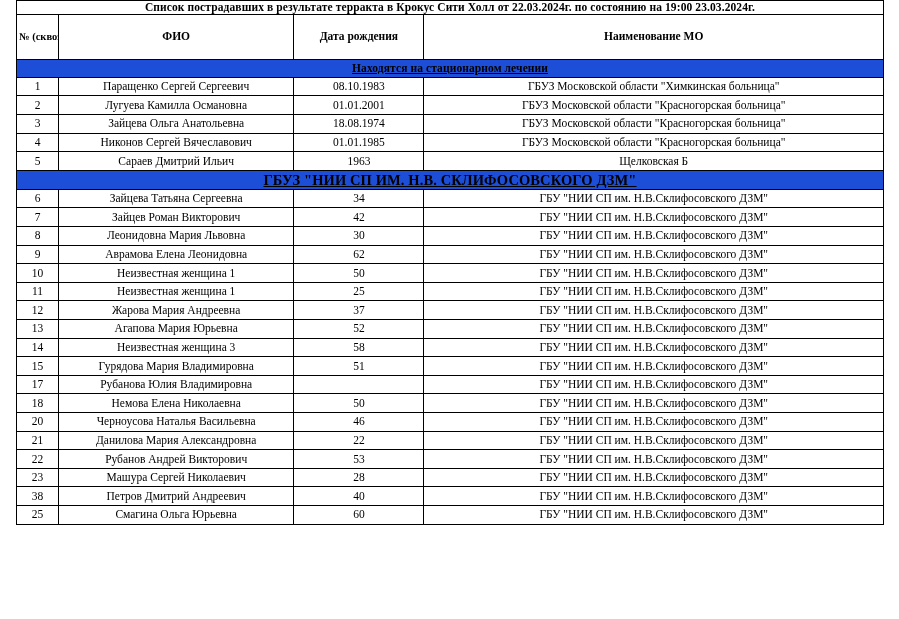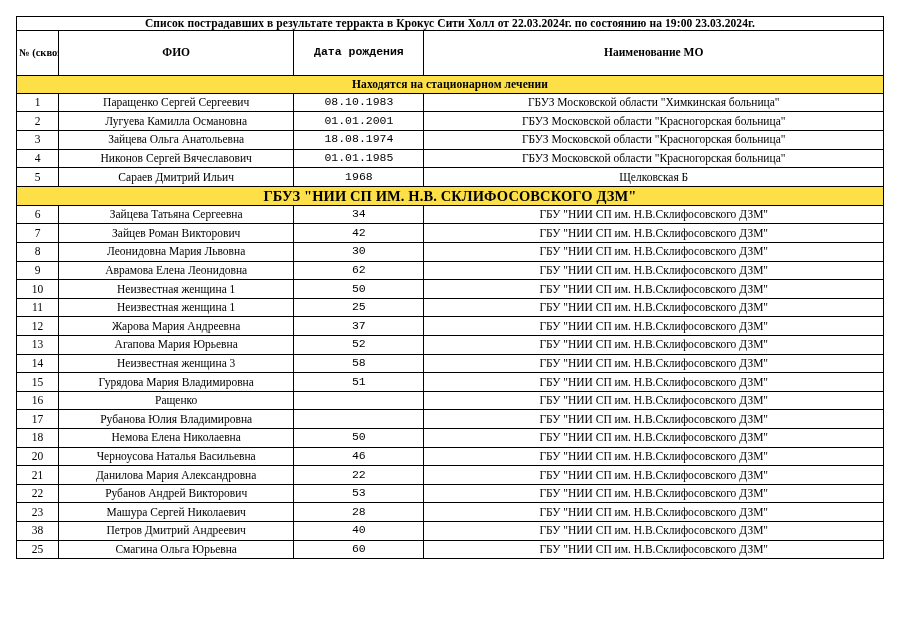--- a/index.html
+++ b/index.html
@@ -5,21 +5,21 @@
   html,body{margin:0;padding:0;}
   body{
     width:899px;height:619px;
     background:#ffffff;
     font-family:"Liberation Serif","DejaVu Serif",serif;
     color:#000000;
     overflow:hidden;
   }
   #sheet{
     position:absolute;
-    left:16px;top:16px;
+    left:16px;top:0;
     width:868px;
     box-sizing:border-box;
   }
   table.doc{
     border-collapse:collapse;
     table-layout:fixed;
     width:868px;
     background:#ffffff;
   }
   table.doc td{
@@ -49,34 +49,35 @@
     height:44px;
     white-space:normal;
     line-height:1.18;
   }
   td.colhead.num{
     font-size:10.5px;
     line-height:1.25;
   }
   
   td.section{
-    background:#fde047;
+    background:#1d4ed8;
     font-weight:bold;
     font-size:13.5px;
     height:17px;
     letter-spacing:.1px;
+    text-decoration:underline;
   }
   td.section.big{
     font-size:14.5px;
     height:18px;
   }
   tr.datarow td{height:17.6px;}
   td.c-num{width:42px;}
   td.c-fio{width:235px;}
-  td.c-dob{width:130px;font-family:Liberation Mono, monospace;}
+  td.c-dob{width:130px;}
   td.c-mo{width:459px;}
   td.empty{}
 </style>
 </head>
 <body>
 
 <div id="sheet">
   <table class="doc">
     <colgroup>
       <col style="width:42px">
@@ -117,21 +118,21 @@
         </tr>
         <tr class="datarow">
           <td class="c-num">4</td>
           <td class="c-fio">Никонов Сергей Вячеславович</td>
           <td class="c-dob">01.01.1985</td>
           <td class="c-mo">ГБУЗ Московской области "Красногорская больница"</td>
         </tr>
         <tr class="datarow">
           <td class="c-num">5</td>
           <td class="c-fio">Сараев Дмитрий Ильич</td>
-          <td class="c-dob">1968</td>
+          <td class="c-dob">1963</td>
           <td class="c-mo">Щелковская Б</td>
         </tr>
         <tr>
           <td class="section big" colspan="4">ГБУЗ "НИИ СП ИМ. Н.В. СКЛИФОСОВСКОГО ДЗМ"</td>
         </tr>
         <tr class="datarow">
           <td class="c-num">6</td>
           <td class="c-fio">Зайцева Татьяна Сергеевна</td>
           <td class="c-dob">34</td>
           <td class="c-mo">ГБУ "НИИ СП им. Н.В.Склифосовского ДЗМ"</td>
@@ -181,26 +182,20 @@
         <tr class="datarow">
           <td class="c-num">14</td>
           <td class="c-fio">Неизвестная женщина 3</td>
           <td class="c-dob">58</td>
           <td class="c-mo">ГБУ "НИИ СП им. Н.В.Склифосовского ДЗМ"</td>
         </tr>
         <tr class="datarow">
           <td class="c-num">15</td>
           <td class="c-fio">Гурядова Мария Владимировна</td>
           <td class="c-dob">51</td>
-          <td class="c-mo">ГБУ "НИИ СП им. Н.В.Склифосовского ДЗМ"</td>
-        </tr>
-        <tr class="datarow">
-          <td class="c-num">16</td>
-          <td class="c-fio">Ращенко</td>
-          <td class="c-dob empty"></td>
           <td class="c-mo">ГБУ "НИИ СП им. Н.В.Склифосовского ДЗМ"</td>
         </tr>
         <tr class="datarow">
           <td class="c-num">17</td>
           <td class="c-fio">Рубанова Юлия Владимировна</td>
           <td class="c-dob empty"></td>
           <td class="c-mo">ГБУ "НИИ СП им. Н.В.Склифосовского ДЗМ"</td>
         </tr>
         <tr class="datarow">
           <td class="c-num">18</td>

